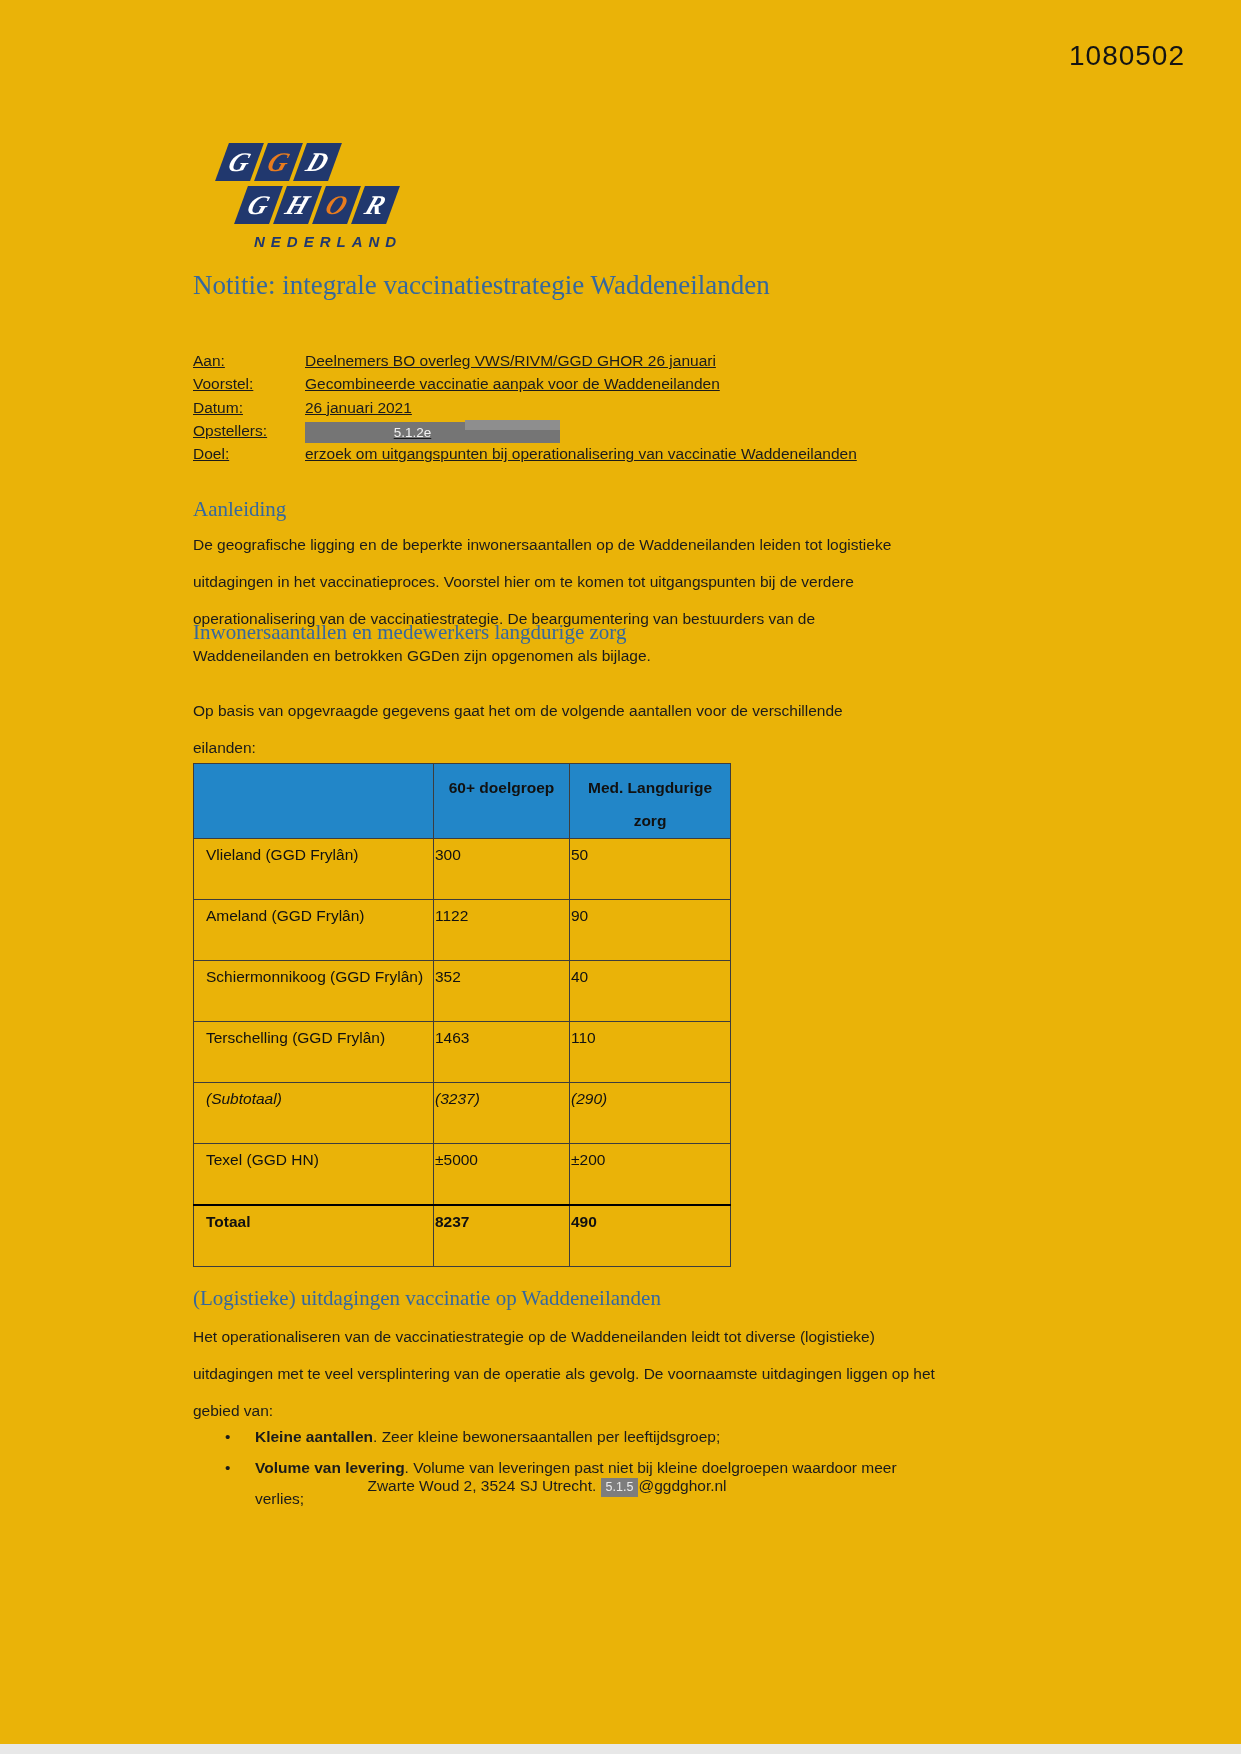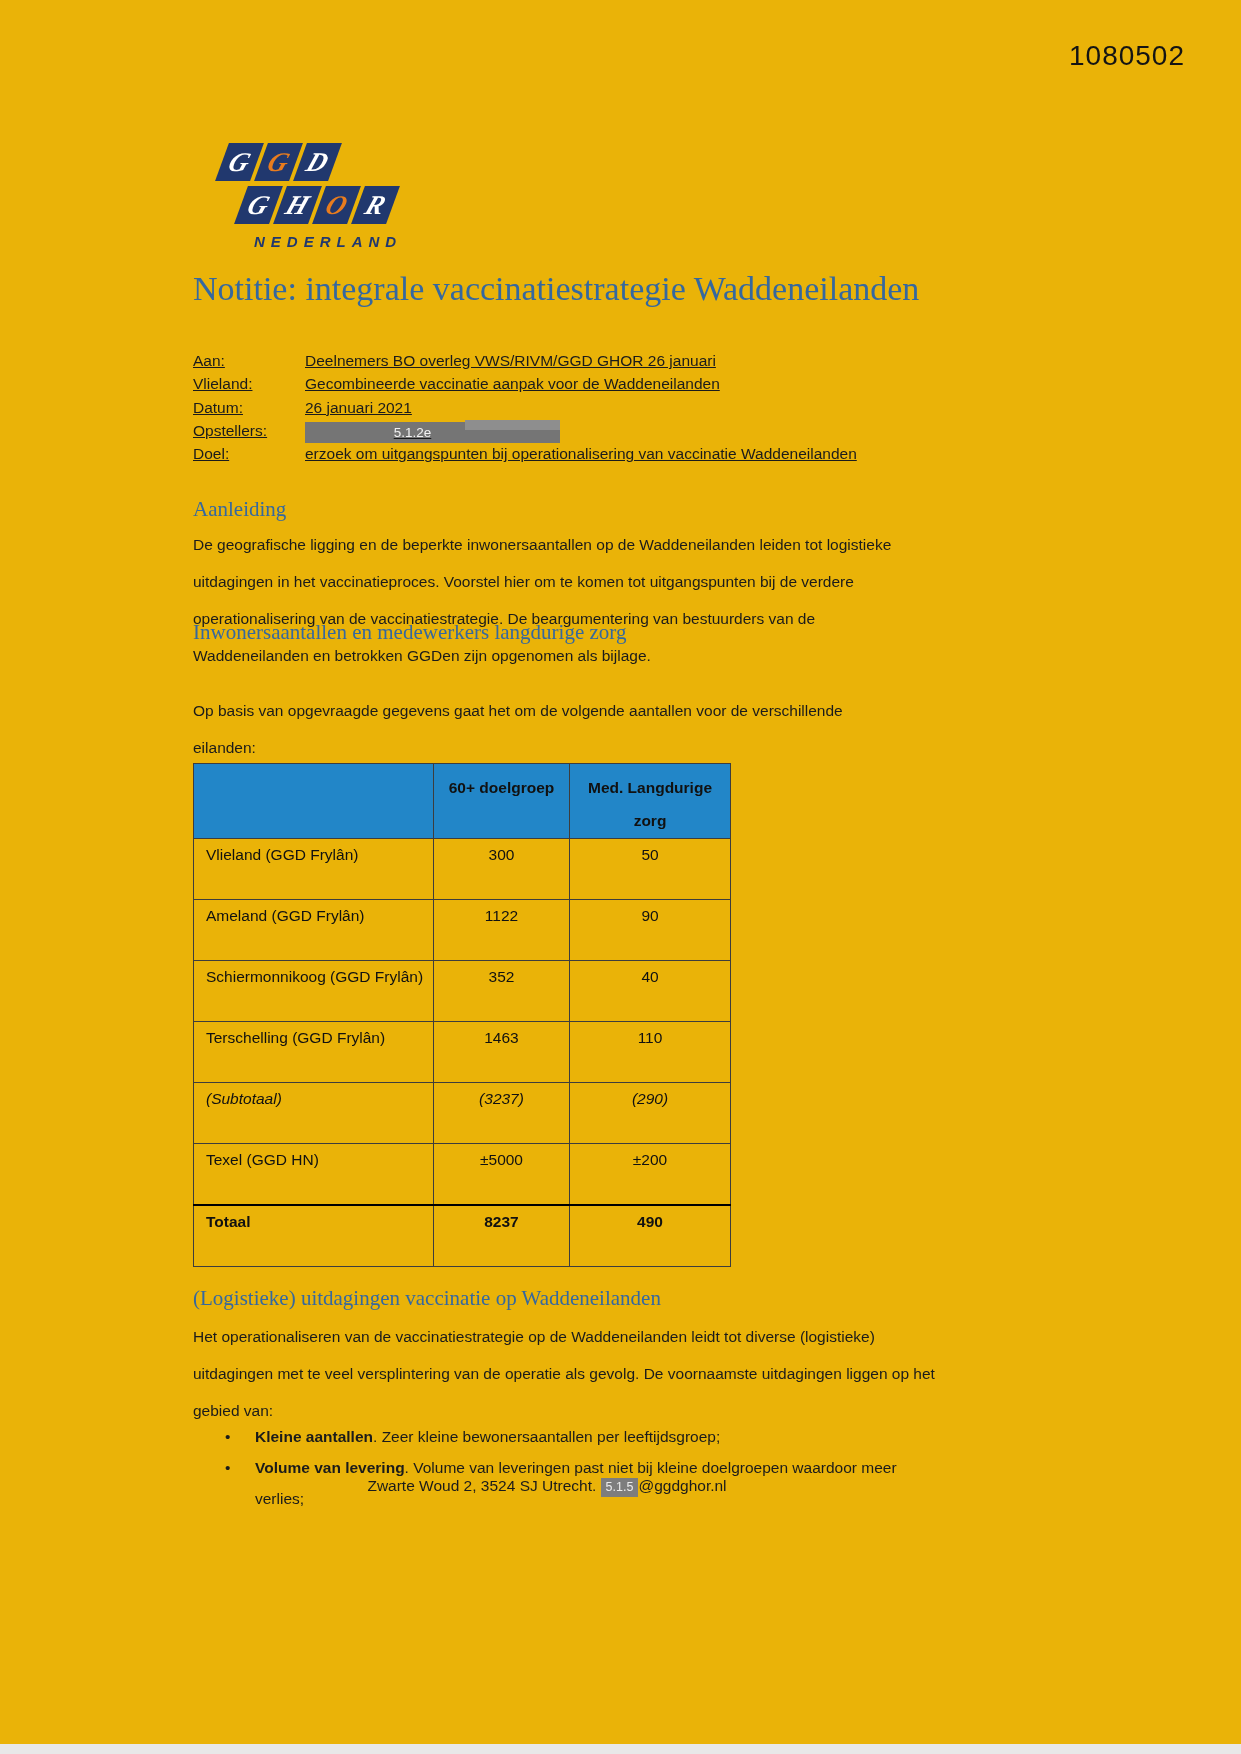--- a/index.html
+++ b/index.html
@@ -29,21 +29,21 @@
   .tile span.orange { color:#e87c1e; }
   .logo-caption {
     margin-left:32px; margin-top:9px;
     font-style:italic; font-size:15px; letter-spacing:6px;
     color:#21386e; font-weight:bold;
   }
   
   .title {
     position:absolute; left:193px; top:270px;
     font-family:"Liberation Serif", serif;
-    font-size:34px; color:#35689f;
+    font-size:27px; color:#35689f;
   }
   .h2 {
     position:absolute; left:193px;
     font-family:"Liberation Serif", serif;
     font-size:21px; color:#35689f;
   }
   
   .meta { position:absolute; left:193px; top:352px; font-size:15.5px; }
   .meta-row { display:flex; height:23.3px; align-items:flex-start;text-decoration:underline; }
   .meta-label { width:112px; flex:0 0 112px; }
@@ -67,21 +67,21 @@
     font-size:15.5px; color:#111;
   }
   table.data, table.data th, table.data td { border:1.4px solid #3d3d3d; }
   table.data { border-width:1.8px; }
   th.blank, th.colhead {
     background:#2286c8; height:66px; vertical-align:top;
     font-weight:bold; text-align:center; padding-top:7px; line-height:33px;
   }
   td { height:52px; vertical-align:top; padding-top:7px; }
   td.name { text-align:left; padding-left:12px; }
-  td.num  { text-align:center; }
+  td.num  { }
   tr.italic td { font-style:italic; }
   tr.bold td { font-weight:bold; }
   tr.bold td { border-top:2.6px solid #000; }
   .col-name { width:240px; } .col-c1 { width:136px; } .col-c2 { width:161px; }
   
   .bullets { position:absolute; left:222px; top:1421px; width:700px; font-size:15.5px; line-height:31px; }
   .bullet { display:flex; }
   .bullet .dot { flex:0 0 30px; text-align:left; padding-left:3px; }
   .bullet .btext b { font-weight:bold; }
   
@@ -131,21 +131,21 @@
   </div>
 
   <div class="title">Notitie: integrale vaccinatiestrategie Waddeneilanden</div>
 
   <div class="meta">
     <div class="meta-row">
       <div class="meta-label">Aan:</div>
       <div class="meta-value">Deelnemers BO overleg VWS/RIVM/GGD GHOR 26 januari</div>
     </div>
     <div class="meta-row">
-      <div class="meta-label">Vlieland:</div>
+      <div class="meta-label">Voorstel:</div>
       <div class="meta-value">Gecombineerde vaccinatie aanpak voor de Waddeneilanden</div>
     </div>
     <div class="meta-row">
       <div class="meta-label">Datum:</div>
       <div class="meta-value">26 januari 2021</div>
     </div>
     <div class="meta-row">
       <div class="meta-label">Opstellers:</div>
       <div class="redact-bar">
         <div class="lighter"></div>

